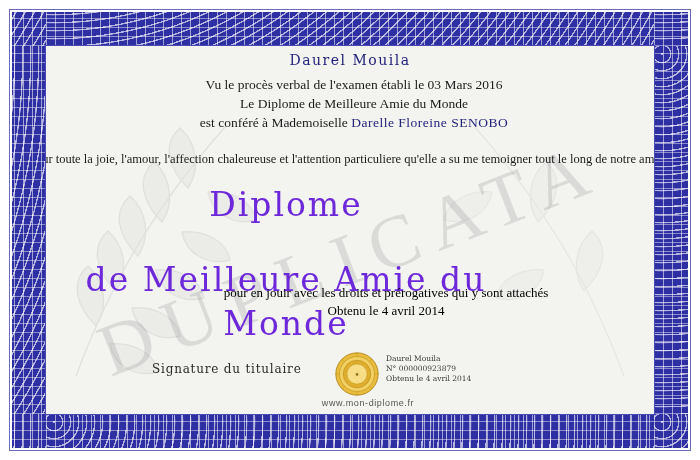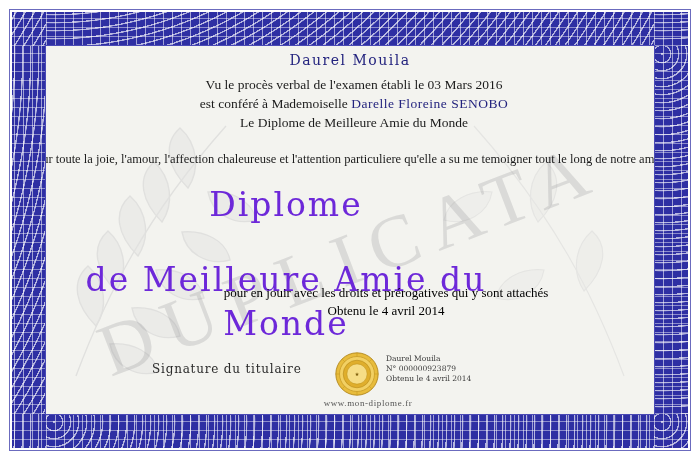--- a/index.html
+++ b/index.html
@@ -248,21 +248,21 @@
   .site {
     position: absolute;
     left: 0;
     top: 352px;
     width: 644px;
     text-align: center;
     font-size: 9px;
     color: #555;
     z-index: 3;
     letter-spacing: 0.6px;
-    font-family: Liberation Serif, serif;
+    font-family: Liberation Sans, sans-serif;
   }
 </style>
 </head>
 <body>
 
 <div id="page">
 
   <div class="frame-outer"></div>
   <div class="frame-band"></div>
   <div class="band-tex"></div>
@@ -296,24 +296,24 @@
         <path d="M172 136 C 194 134, 216 144, 220 164 C 198 170, 176 158, 172 136 Z" fill="#9a9aa2" fill-opacity="0.35"></path>
       </g>
     </svg>
 
     <div class="wm-text">DUPLICATA</div>
 
     <div class="content">
       <div class="holder-name">Daurel Mouila</div>
       <div class="para">
         <div>Vu le procès verbal de l'examen établi le 03 Mars 2016</div>
+        <div>Le Diplome de Meilleure Amie du Monde</div>
         <div>
           <span>est conféré à Mademoiselle </span><span class="recipient">Darelle Floreine SENOBO</span>
         </div>
-        <div>Le Diplome de Meilleure Amie du Monde</div>
       </div>
     </div>
 
     <div class="wide-line">pour toute la joie, l'amour, l'affection chaleureuse et l'attention particuliere qu'elle a su me temoigner tout le long de notre amitié</div>
 
     <div class="title-block">
       <div class="title-1">Diplome</div>
       <div class="title-2">de Meilleure Amie du Monde</div>
     </div>
 

